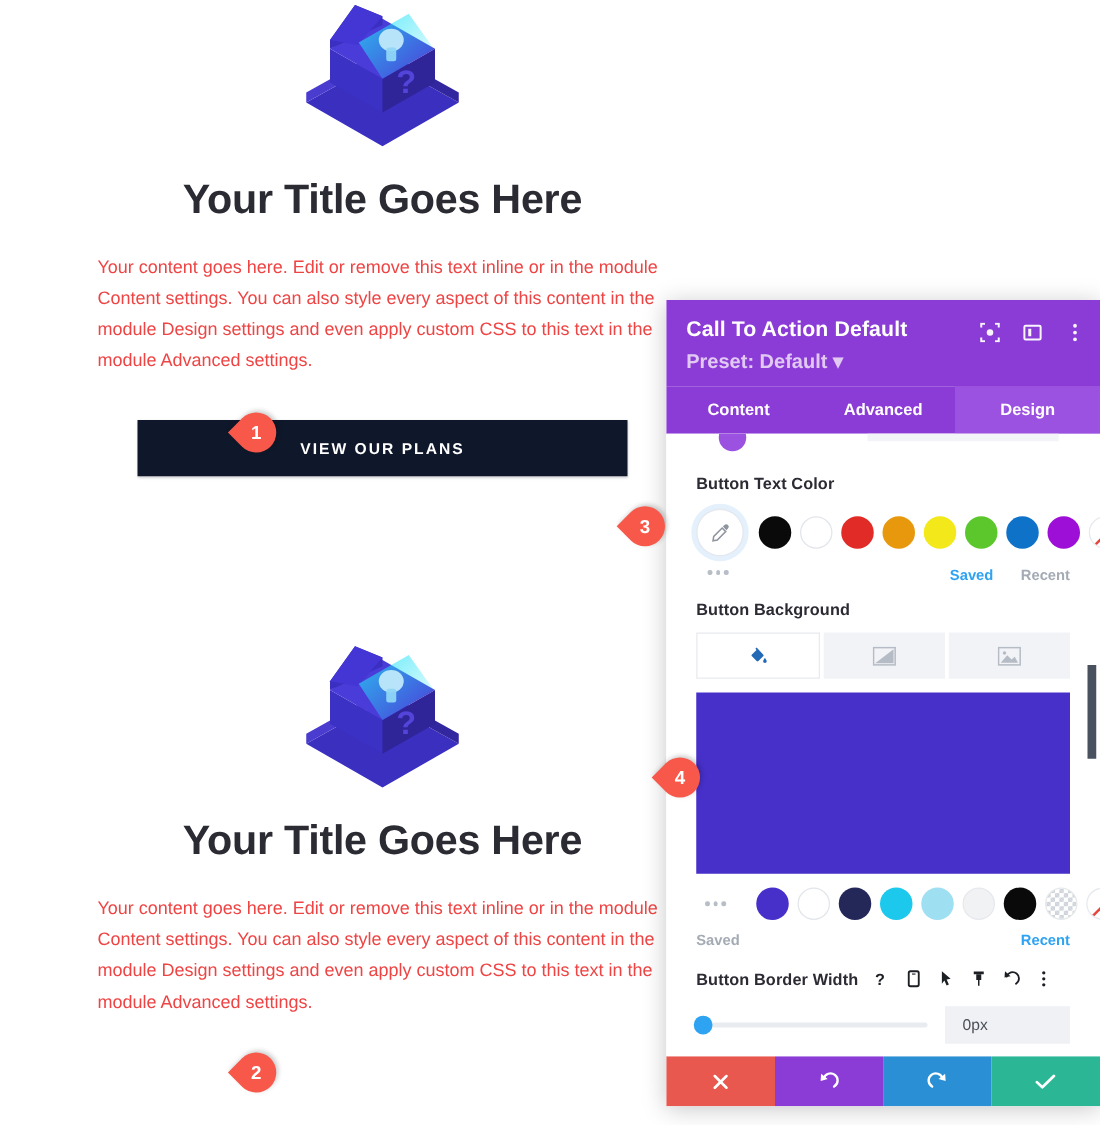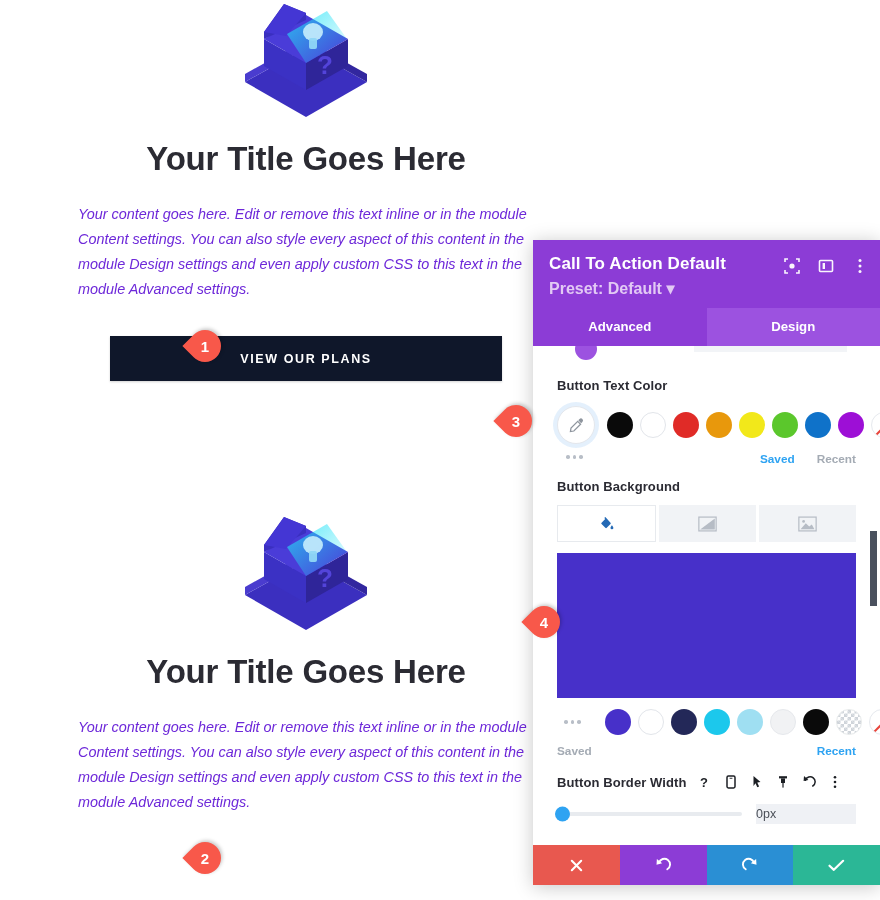--- a/index.html
+++ b/index.html
@@ -24,23 +24,22 @@
     font-size: 33px;
     font-weight: bold;
     color: #2b2b33;
     letter-spacing: -0.2px;
     margin-top: 18px;
   }
   .cta-body {
     width: 456px; margin: 24px auto 0 auto;
     font-size: 14.4px;
     line-height: 25px;
-    color: #6d28d9;
+    color: #ef4444;
     text-align: left;
-    font-style: italic;
   }
   .cta-btn {
     display: flex; align-items: center; justify-content: center;
     width: 392px; height: 45px;
     margin: 34px auto 0 auto;
     color: #fff;
     font-size: 12.5px;
     font-weight: bold;
     letter-spacing: 1.6px;
     position: relative;
@@ -201,22 +200,22 @@
   .slider-track {
     position: relative; flex: 1; height: 4px; border-radius: 2px;
     background: #e8ebef; cursor: pointer;
   }
   .slider-thumb {
     position: absolute; left: 0; top: 50%;
     width: 15px; height: 15px; border-radius: 50%;
     background: #2ea3f2; transform: translate(-2px,-50%);
   }
   .slider-value {
-    width: 100px; height: 20px; background: #eff1f5;
-    display: flex; align-items: center; 
+    width: 100px; height: 30px; background: #eff1f5;
+    display: flex; align-items: center; padding-left: 14px;
     font-size: 12.5px; color: #4a4f57; cursor: text;
   }
 
   .panel-footer { display: flex; height: 40px; }
   .pf-btn {
     flex: 1; display: flex; align-items: center; justify-content: center;
     cursor: pointer;
   }
   .pf-btn svg { display: block; }
   .pf-close { background: #e8584f; }
@@ -331,20 +330,21 @@
         </svg>
         <svg class="hdr-icon" viewBox="0 0 16 16">
           <circle cx="8" cy="2.6" r="1.5" fill="#fff"></circle>
           <circle cx="8" cy="8" r="1.5" fill="#fff"></circle>
           <circle cx="8" cy="13.4" r="1.5" fill="#fff"></circle>
         </svg>
       </div>
     </div>
 
     <div class="panel-tabs">
+      <div class="panel-tab">Content</div>
       <div class="panel-tab">Advanced</div>
       <div class="panel-tab active">Design</div>
     </div>
 
     <div class="panel-body">
 
       <div class="clip-row">
         <div class="clip-circle"></div>
         <div class="clip-box"></div>
       </div>

